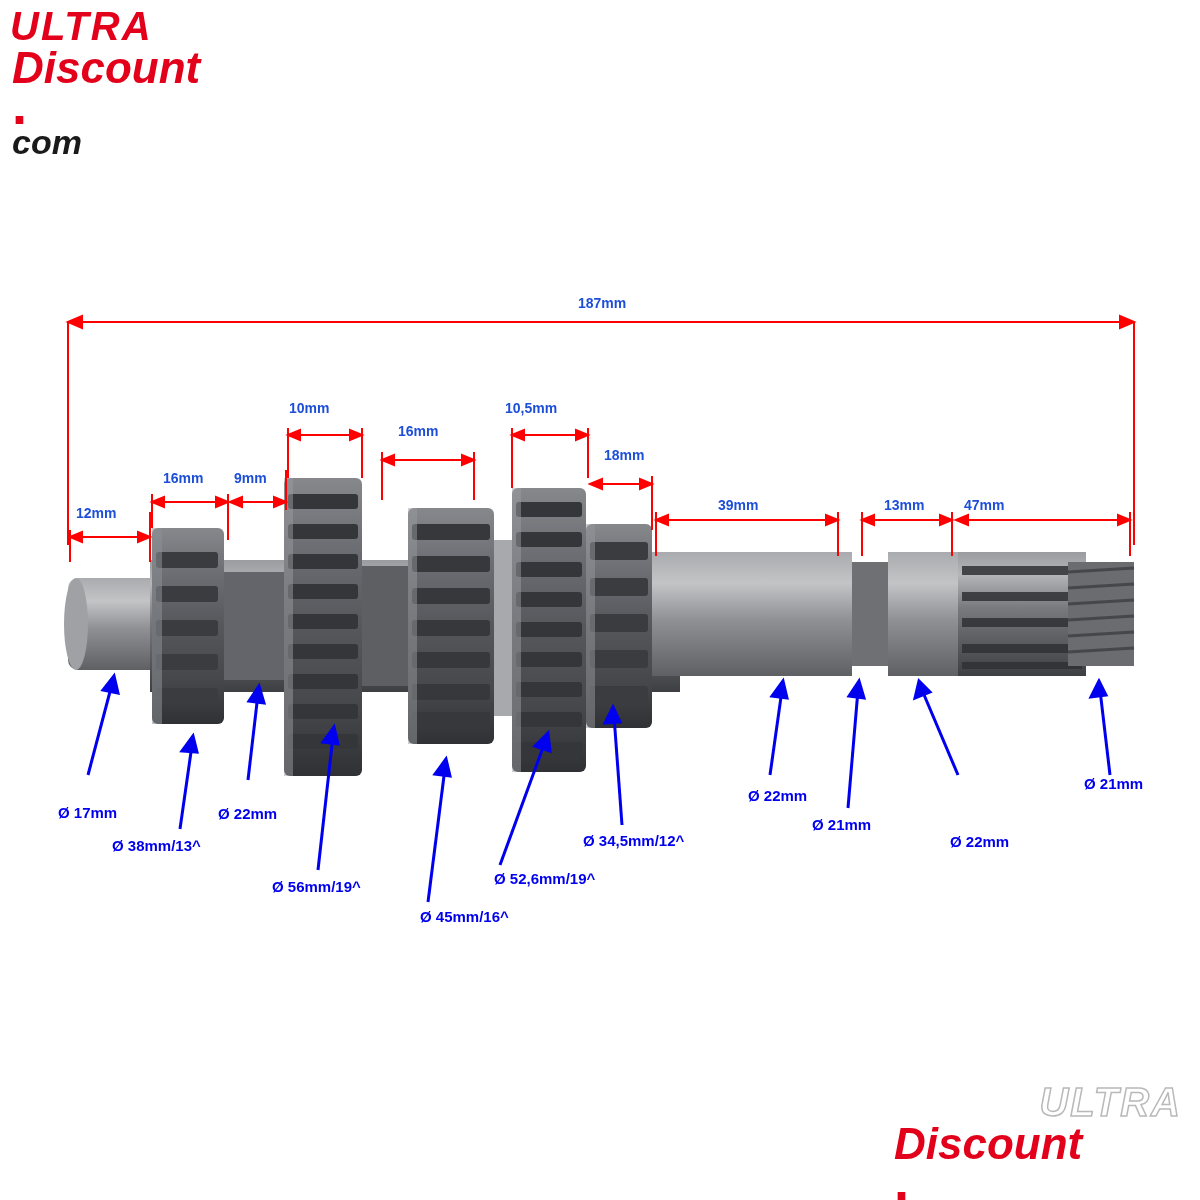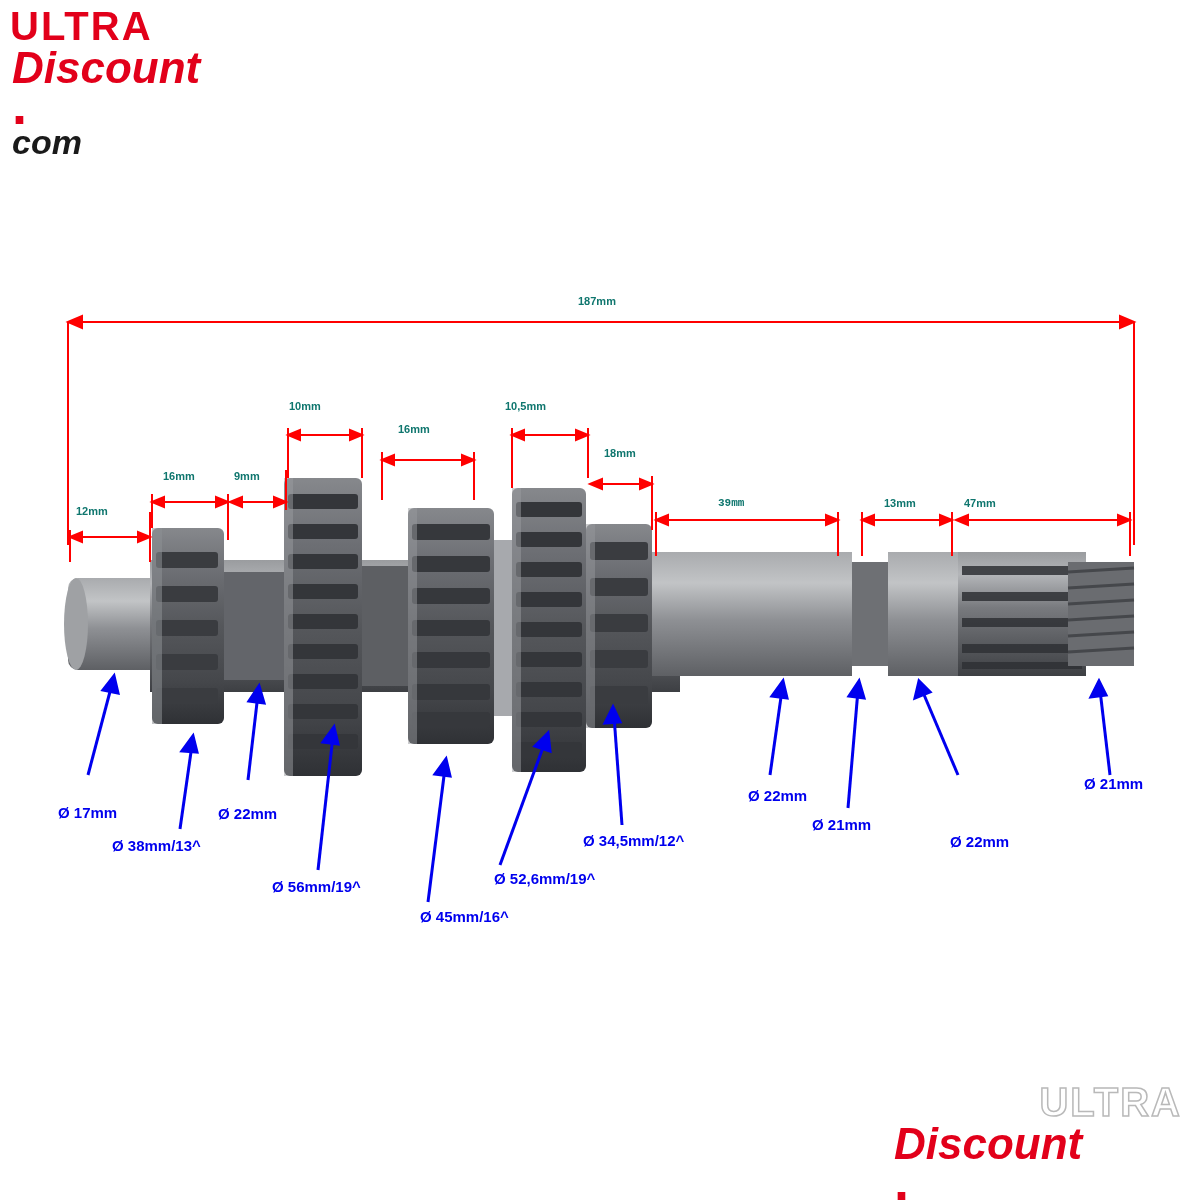--- a/index.html
+++ b/index.html
@@ -9,21 +9,21 @@
     font-family:"Liberation Sans",sans-serif;
     position:relative;
     overflow:hidden;
   }
   .abs{position:absolute;}
 
   
   .logo-top{left:10px;top:6px;width:280px;height:100px;}
   .logo-ultra{
     font-family:"Liberation Sans",sans-serif;
-    font-weight:bold;
+    font-weight:bold;font-style:italic;
     font-size:40px;letter-spacing:2px;
     color:#e2001a;line-height:40px;
   }
   .logo-row2{display:flex;align-items:baseline;line-height:44px;flex-direction:column;}
   .logo-discount{
     font-family:"Liberation Sans",sans-serif;
     font-weight:bold;font-style:italic;
     font-size:44px;color:#e2001a;letter-spacing:0px;
   }
   .logo-dot{
@@ -41,21 +41,21 @@
     color:#ffffff;
     -webkit-text-stroke:1.5px #b9b9b9;
     font-size:40px;
   }
   .logo-bot .logo-row2{justify-content:flex-end;}
   .logo-bot .logo-discount{color:#e2001a;font-size:44px;}
   .logo-bot .logo-com{color:#9a9a9a;}
 
   
   .dim-label{
-    color:#0f766e;font-weight:bold;font-size:11px;
+    color:#1d4ed8;font-weight:bold;font-size:14px;
     white-space:nowrap;
   }
 
   
   .cal-label{
     color:#0000ee;font-weight:bold;font-size:15px;white-space:nowrap;
   }
   svg.overlay{position:absolute;left:0;top:0;width:1200px;height:1200px;pointer-events:none;}
 </style>
 </head>
@@ -307,21 +307,21 @@
 </svg>
 
 <div class="abs dim-label" style="left:578px;top:295px;">187mm</div>
 <div class="abs dim-label" style="left:76px;top:505px;">12mm</div>
 <div class="abs dim-label" style="left:163px;top:470px;">16mm</div>
 <div class="abs dim-label" style="left:234px;top:470px;">9mm</div>
 <div class="abs dim-label" style="left:289px;top:400px;">10mm</div>
 <div class="abs dim-label" style="left:398px;top:423px;">16mm</div>
 <div class="abs dim-label" style="left:505px;top:400px;">10,5mm</div>
 <div class="abs dim-label" style="left:604px;top:447px;">18mm</div>
-<div class="abs dim-label" style="left:718px;top:497px;font-family:Liberation Mono, monospace;">39mm</div>
+<div class="abs dim-label" style="left:718px;top:497px;">39mm</div>
 <div class="abs dim-label" style="left:884px;top:497px;">13mm</div>
 <div class="abs dim-label" style="left:964px;top:497px;">47mm</div>
 
 <div class="abs cal-label" style="left:58px;top:783px;margin-top:21px;">Ø 17mm</div>
 <div class="abs cal-label" style="left:112px;top:837px;">Ø 38mm/13^</div>
 <div class="abs cal-label" style="left:218px;top:805px;">Ø 22mm</div>
 <div class="abs cal-label" style="left:272px;top:878px;">Ø 56mm/19^</div>
 <div class="abs cal-label" style="left:420px;top:908px;">Ø 45mm/16^</div>
 <div class="abs cal-label" style="left:494px;top:870px;">Ø 52,6mm/19^</div>
 <div class="abs cal-label" style="left:583px;top:832px;">Ø 34,5mm/12^</div>

